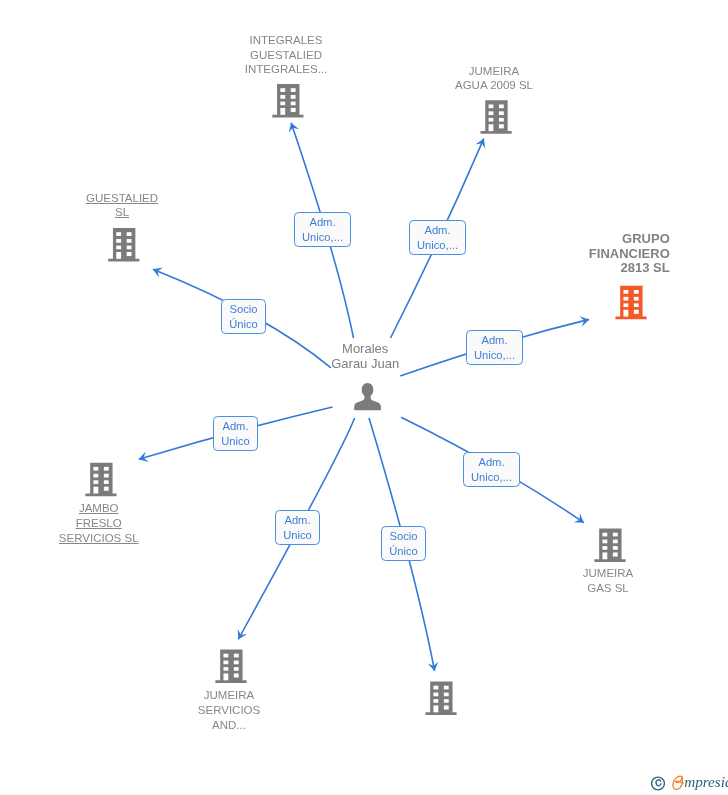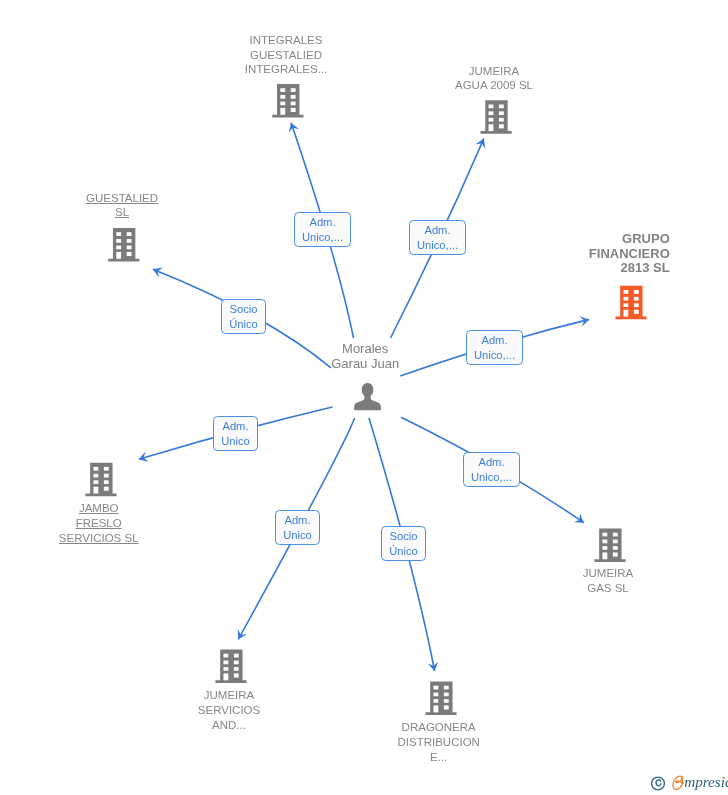--- a/index.html
+++ b/index.html
@@ -173,25 +173,20 @@
     </div>
 <div class="node-label" style="left:608.0px;top:566.2px;">
       <div>JUMEIRA</div>
       <div>GAS  SL</div>
     </div>
 <div class="node-label" style="left:229.0px;top:688.2px;">
       <div>JUMEIRA</div>
       <div>SERVICIOS</div>
       <div>AND...</div>
     </div>
-<div class="node-label" style="left:438.7px;top:720.3px;">
-      <div>DRAGONERA</div>
-      <div>DISTRIBUCION</div>
-      <div>E...</div>
-    </div>
 <div class="edge-label" style="left:294px;top:212px;width:57px;height:35px;">
       <div>Adm.</div>
       <div>Unico,...</div>
     </div>
 <div class="edge-label" style="left:409px;top:220px;width:57px;height:35px;">
       <div>Adm.</div>
       <div>Unico,...</div>
     </div>
 <div class="edge-label" style="left:466px;top:330px;width:57px;height:35px;">
       <div>Adm.</div>

